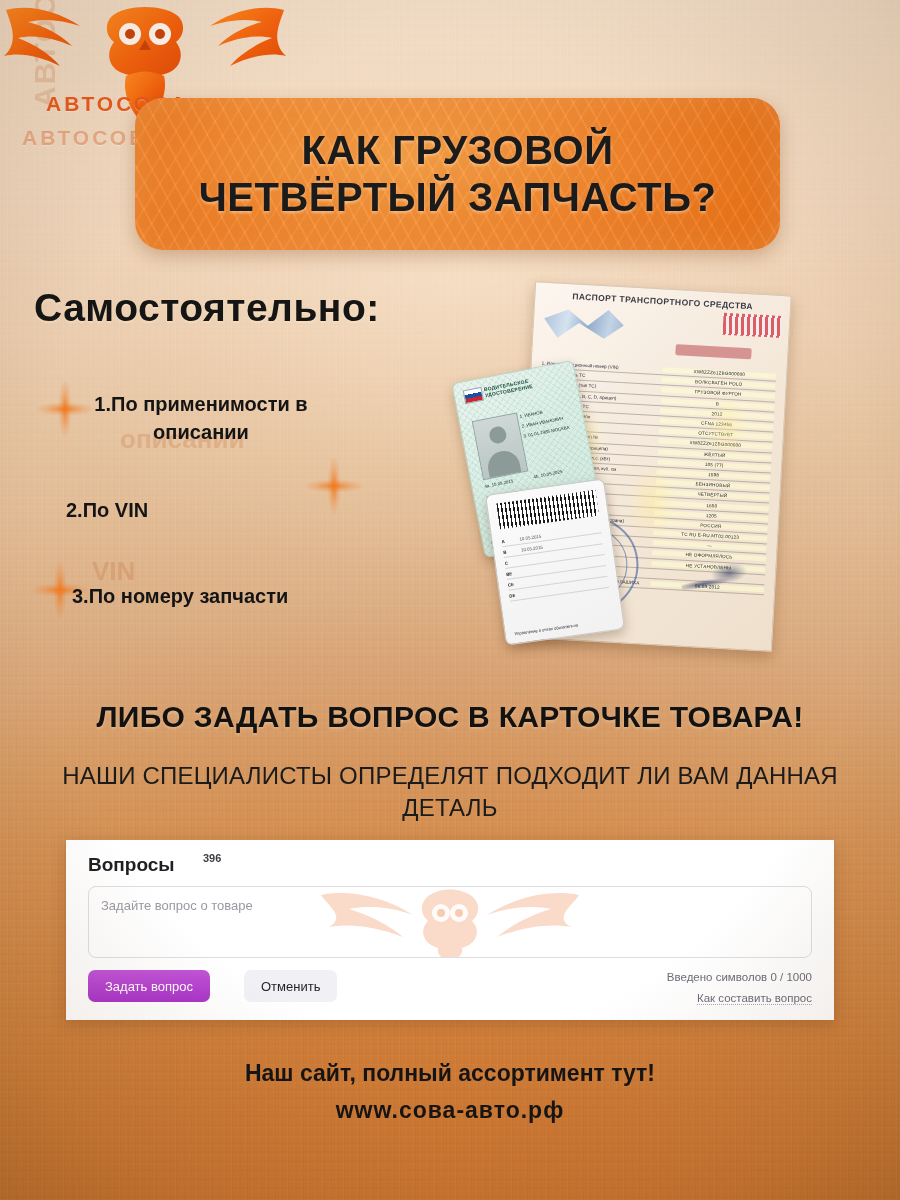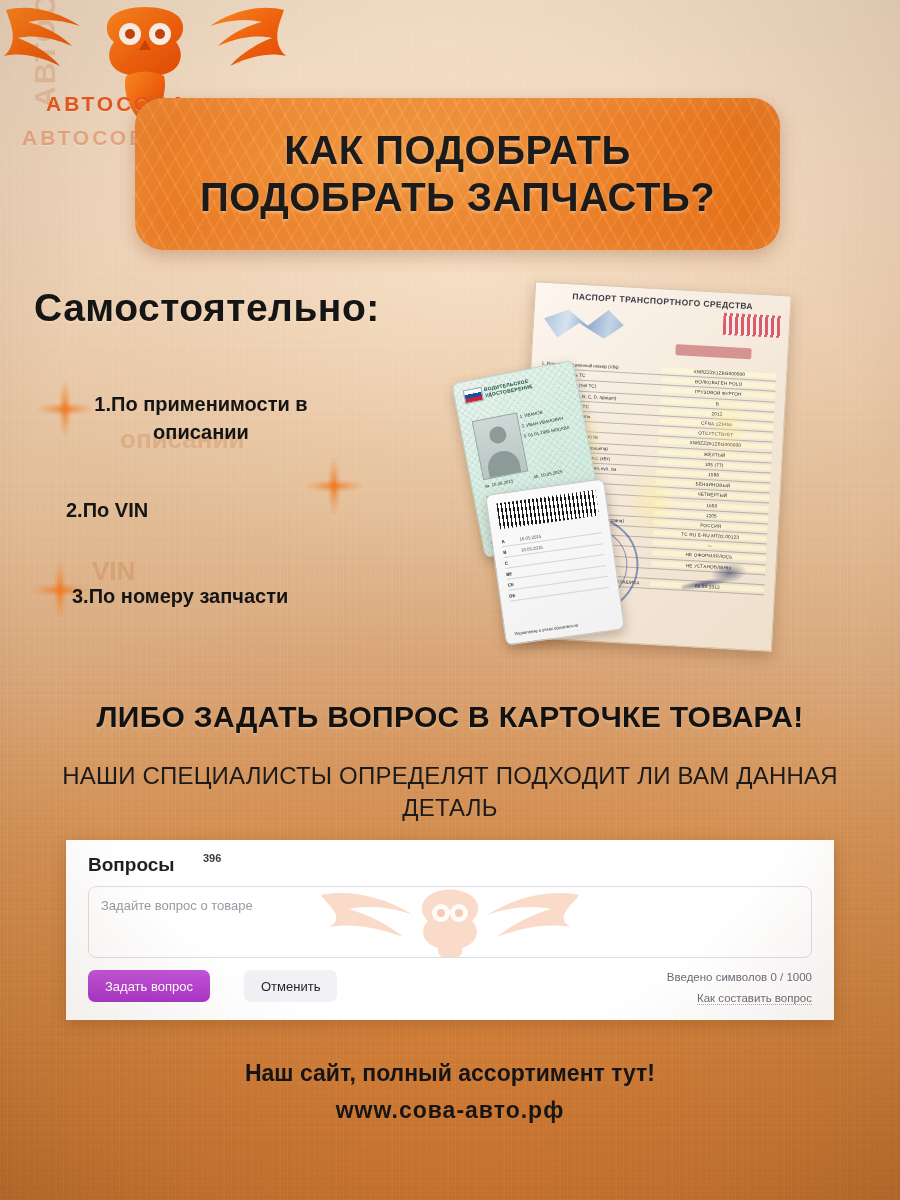--- a/index.html
+++ b/index.html
@@ -625,22 +625,22 @@
         <circle cx="160" cy="34" r="5"></circle>
         <path d="M145 40 l6 10 -12 0 z"></path>
       </g>
     </svg>
     <div class="logo-text shadow">АВТОСОВА</div>
     <div class="logo-text">АВТОСОВА</div>
   </div>
 
   <div id="banner">
     <div id="banner-text">
-      <div>КАК ПОДОБРАТЬ</div>
-      <div>ПОДОБРАТЬ ЗАПЧАСТЬ?</div>
+      <div>КАК ГРУЗОВОЙ</div>
+      <div>ЧЕТВЁРТЫЙ ЗАПЧАСТЬ?</div>
     </div>
   </div>
 
   <div id="self-heading">Самостоятельно:</div>
 
   <div class="star" style="left:36px; top:380px;"></div>
   <div class="star" style="left:310px; top:462px; width:48px; height:48px;"></div>
   <div class="star" style="left:38px; top:568px; width:44px; height:44px;"></div>
 
   <div class="ghost-word" style="left:120px; top:424px; font-size:26px;">описании</div>

